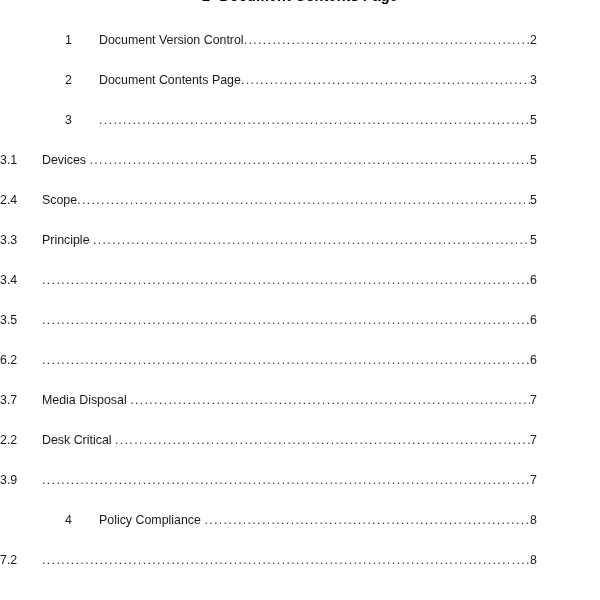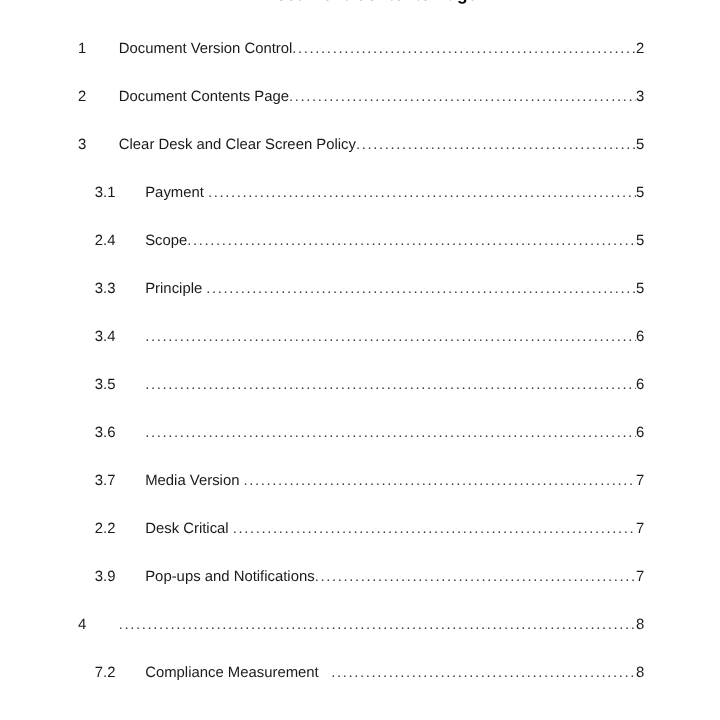--- a/index.html
+++ b/index.html
@@ -64,21 +64,20 @@
     margin-left: 65px;
     flex: 0 0 auto;
   }
   .toc-entry.lvl1 .ent-title {
     flex: 0 0 auto;
   }
 
   
   .toc-entry.lvl2 .ent-num {
     width: 42px;
-    margin-left: 79px;
     flex: 0 0 auto;
   }
   .toc-entry.lvl2 .ent-title {
     flex: 0 0 auto;
   }
 
   .ent-num {
     white-space: nowrap;
   }
 
@@ -123,27 +122,26 @@
         <span class="ent-page">2</span>
       </div>
       <div class="toc-entry lvl1">
         <span class="ent-num">2</span>
         <span class="ent-title">Document Contents Page</span>
         <span class="ent-leader">...........................................................................................................................................................................................................................................................................................................</span>
         <span class="ent-page">3</span>
       </div>
       <div class="toc-entry lvl1">
         <span class="ent-num">3</span>
-        <span class="ent-title">Clear Desk and Clear Screen Policy</span>
         <span class="ent-leader">...........................................................................................................................................................................................................................................................................................................</span>
         <span class="ent-page">5</span>
       </div>
       <div class="toc-entry lvl2">
         <span class="ent-num">3.1</span>
-        <span class="ent-title">Payment </span>
+        <span class="ent-title">Devices </span>
         <span class="ent-leader">...........................................................................................................................................................................................................................................................................................................</span>
         <span class="ent-page">5</span>
       </div>
       <div class="toc-entry lvl2">
         <span class="ent-num">2.4</span>
         <span class="ent-title">Scope</span>
         <span class="ent-leader">...........................................................................................................................................................................................................................................................................................................</span>
         <span class="ent-page">5</span>
       </div>
       <div class="toc-entry lvl2">
@@ -156,48 +154,47 @@
         <span class="ent-num">3.4</span>
         <span class="ent-leader">...........................................................................................................................................................................................................................................................................................................</span>
         <span class="ent-page">6</span>
       </div>
       <div class="toc-entry lvl2">
         <span class="ent-num">3.5</span>
         <span class="ent-leader">...........................................................................................................................................................................................................................................................................................................</span>
         <span class="ent-page">6</span>
       </div>
       <div class="toc-entry lvl2">
-        <span class="ent-num">3.6</span>
+        <span class="ent-num">6.2</span>
         <span class="ent-leader">...........................................................................................................................................................................................................................................................................................................</span>
         <span class="ent-page">6</span>
       </div>
       <div class="toc-entry lvl2">
         <span class="ent-num">3.7</span>
-        <span class="ent-title">Media Version </span>
+        <span class="ent-title">Media Disposal </span>
         <span class="ent-leader">...........................................................................................................................................................................................................................................................................................................</span>
         <span class="ent-page">7</span>
       </div>
       <div class="toc-entry lvl2">
         <span class="ent-num">2.2</span>
         <span class="ent-title">Desk Critical </span>
         <span class="ent-leader">...........................................................................................................................................................................................................................................................................................................</span>
         <span class="ent-page">7</span>
       </div>
       <div class="toc-entry lvl2">
         <span class="ent-num">3.9</span>
-        <span class="ent-title">Pop-ups and Notifications</span>
         <span class="ent-leader">...........................................................................................................................................................................................................................................................................................................</span>
         <span class="ent-page">7</span>
       </div>
       <div class="toc-entry lvl1">
         <span class="ent-num">4</span>
+        <span class="ent-title">Policy Compliance </span>
         <span class="ent-leader">...........................................................................................................................................................................................................................................................................................................</span>
         <span class="ent-page">8</span>
       </div>
       <div class="toc-entry lvl2">
         <span class="ent-num">7.2</span>
-        <span class="ent-title">Compliance Measurement   </span>
         <span class="ent-leader">...........................................................................................................................................................................................................................................................................................................</span>
         <span class="ent-page">8</span>
       </div>
     </div>
 
 </div>
 
 </body></html>

